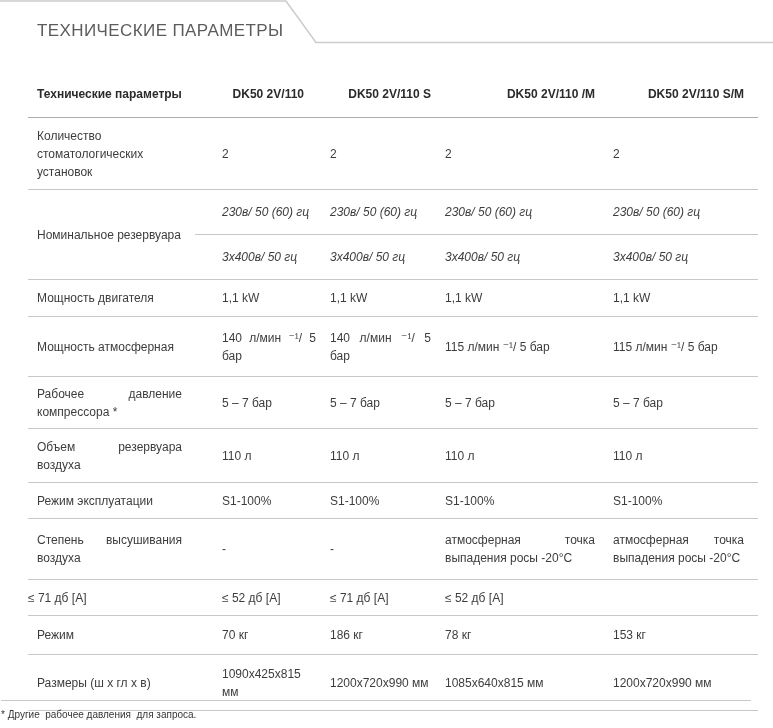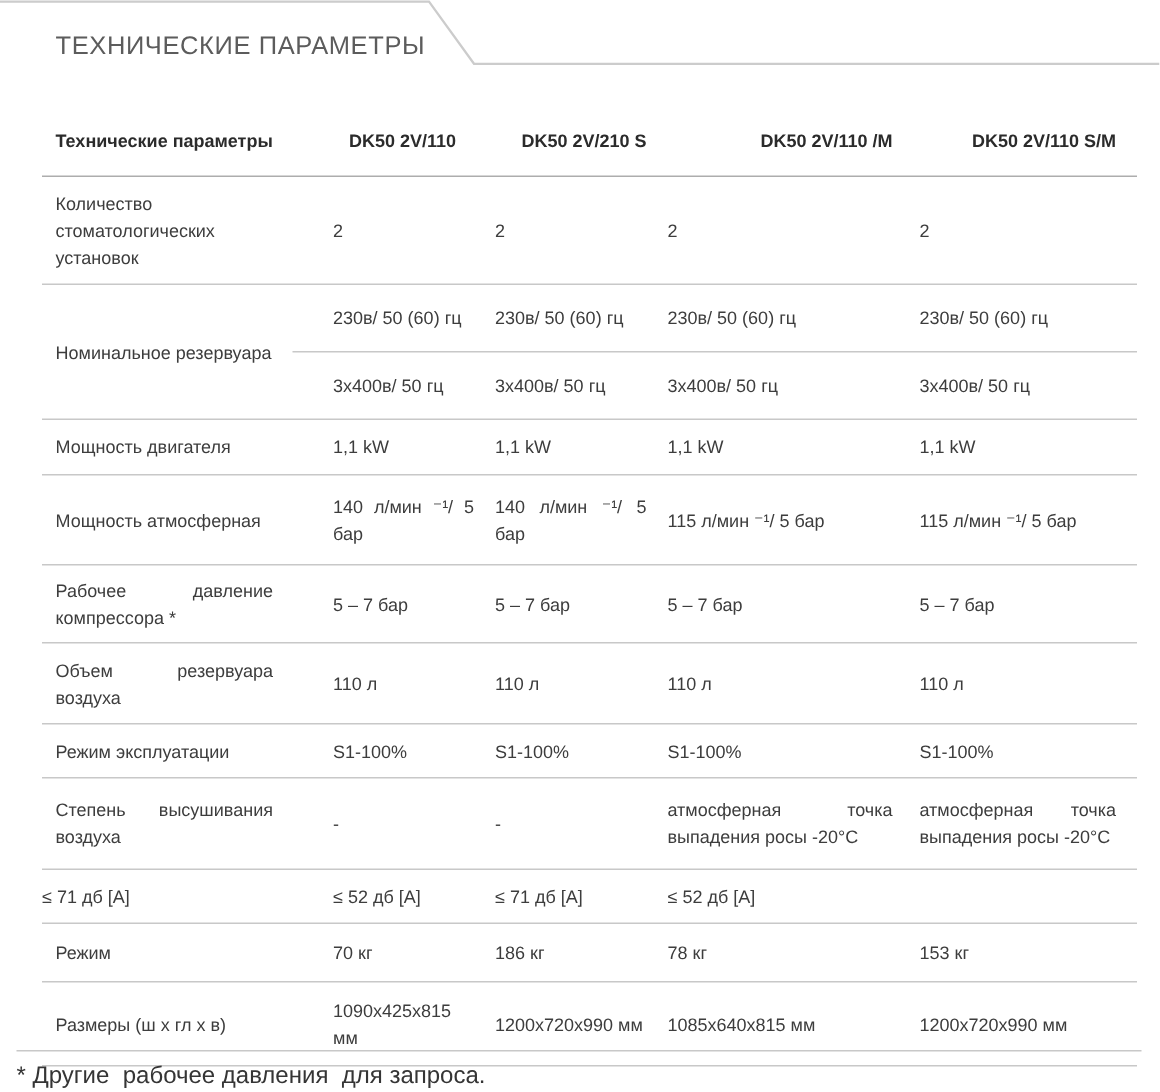--- a/index.html
+++ b/index.html
@@ -53,48 +53,49 @@
     display: grid;
     grid-template-columns: 194px 1fr;
     align-items: center;
     border-bottom: 1px solid #c8c8c8;
   }
   .v-sub {
     display: grid;
     grid-template-columns: 108px 115px 168px 145px;
     align-items: center;
     min-height: 44px;
+    font-style: italic;
   }
   .v-sep { border-top: 1px solid #c8c8c8; margin-left: -27px; }
 
   .footnote {
-    position: absolute; top: 700px; left: 11px;
+    position: absolute; top: 700px; left: 1px;
     width: 750px;
     border-top: 1px solid #c8c8c8;
     padding-top: 8px;
-    font-size: 16px;
+    font-size: 10px;
     color: #353535;
     white-space: pre-wrap;
   }
 </style>
 </head>
 <body>
 
 <svg class="tab-line" width="773" height="46" viewBox="0 0 773 46">
   <path d="M0 1 L286 1 L316 42.5 L773 42.5" fill="none" stroke="#cccccc" stroke-width="1.5"></path>
 </svg>
 
 <h1 class="page-title">ТЕХНИЧЕСКИЕ ПАРАМЕТРЫ</h1>
 
 <div class="table">
 
   <div class="t-row header">
     <div class="t-cell label">Технические параметры</div>
     <div class="t-cell val c1">DK50 2V/110</div>
-    <div class="t-cell val c2">DK50 2V/210 S</div>
+    <div class="t-cell val c2">DK50 2V/110 S</div>
     <div class="t-cell val c3">DK50 2V/110 /M</div>
     <div class="t-cell val c4">DK50 2V/110 S/M</div>
   </div>
 
   <div class="t-row r1">
     <div class="t-cell label">Количество стоматологических установок</div>
     <div class="t-cell val c1">2</div>
     <div class="t-cell val c2">2</div>
     <div class="t-cell val c3">2</div>
     <div class="t-cell val c4">2</div>

